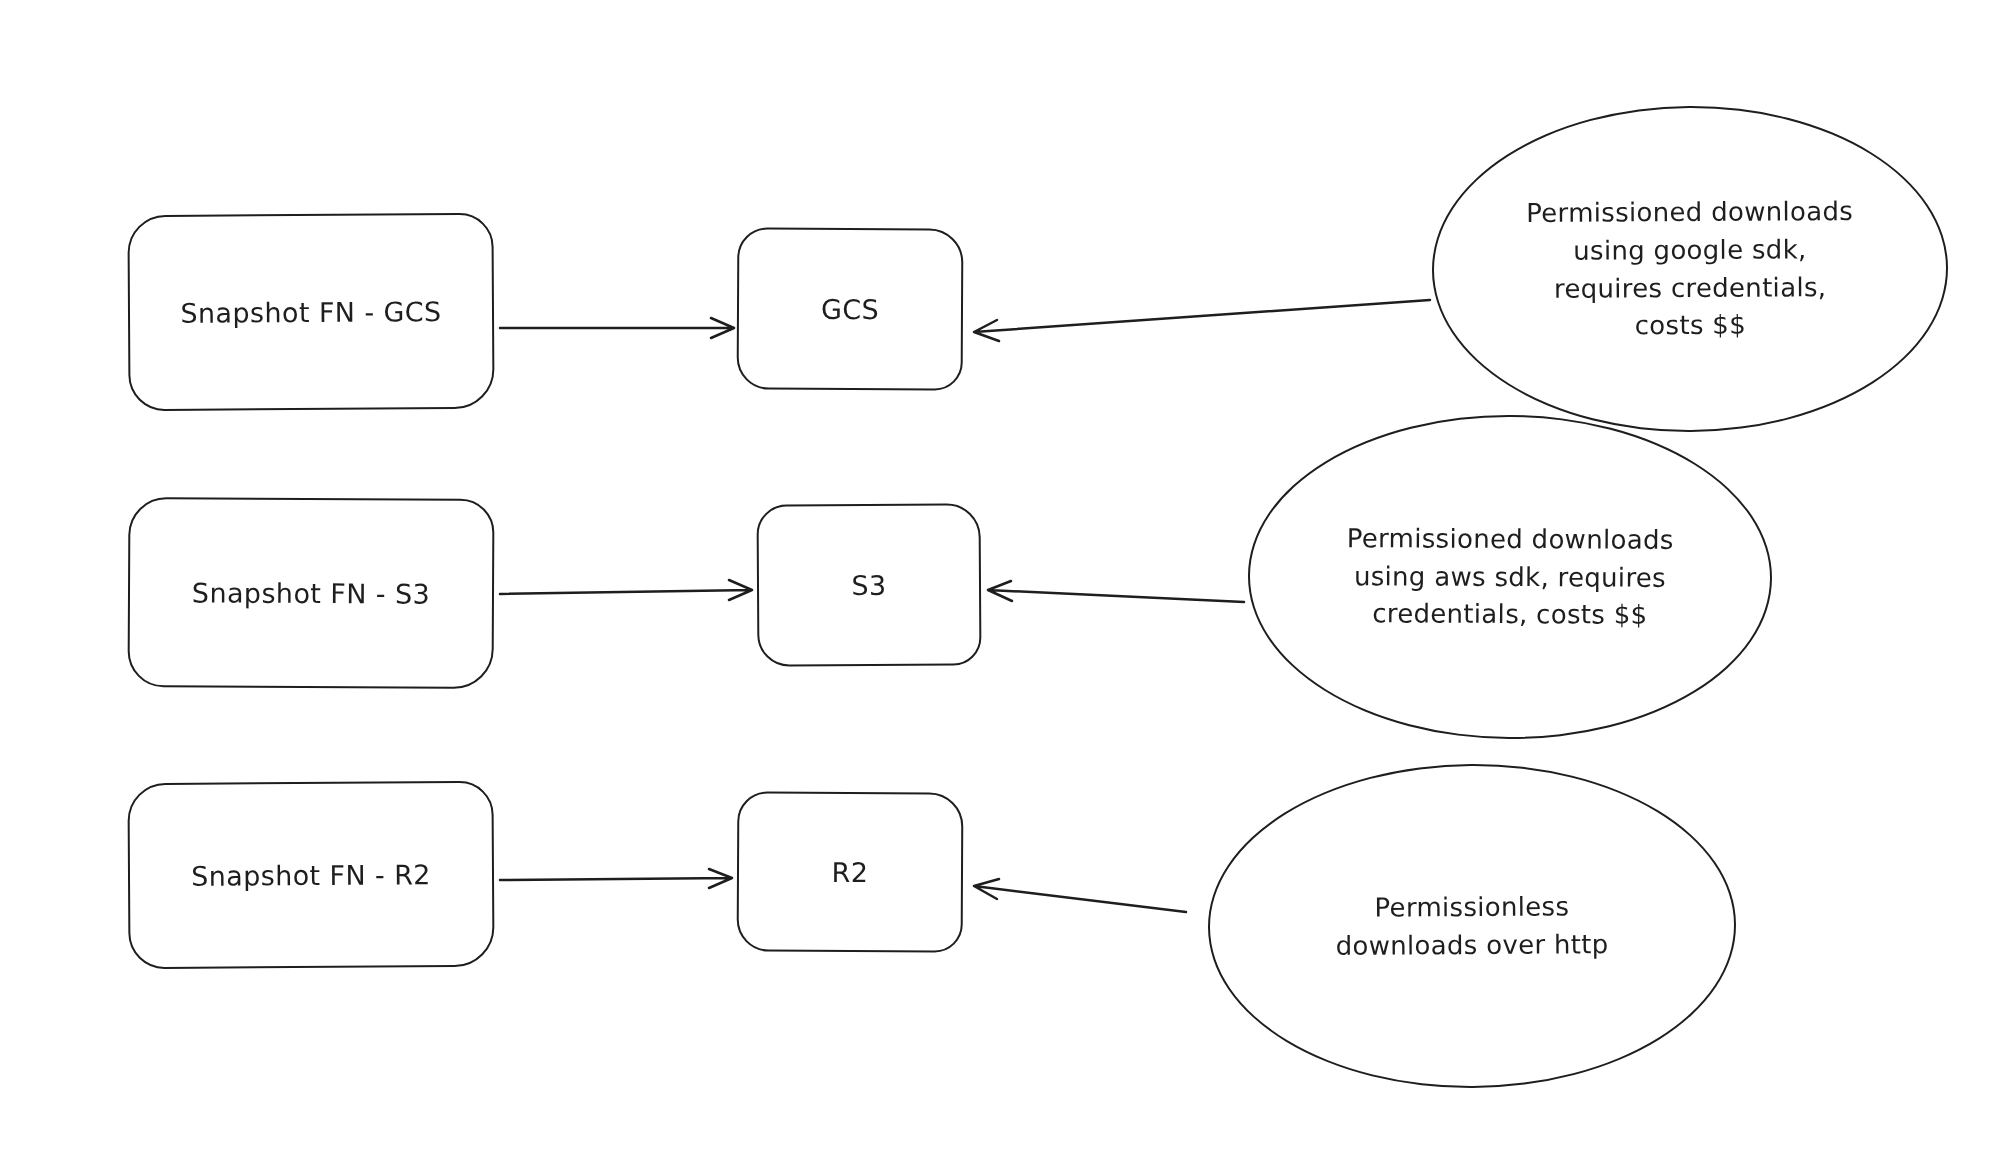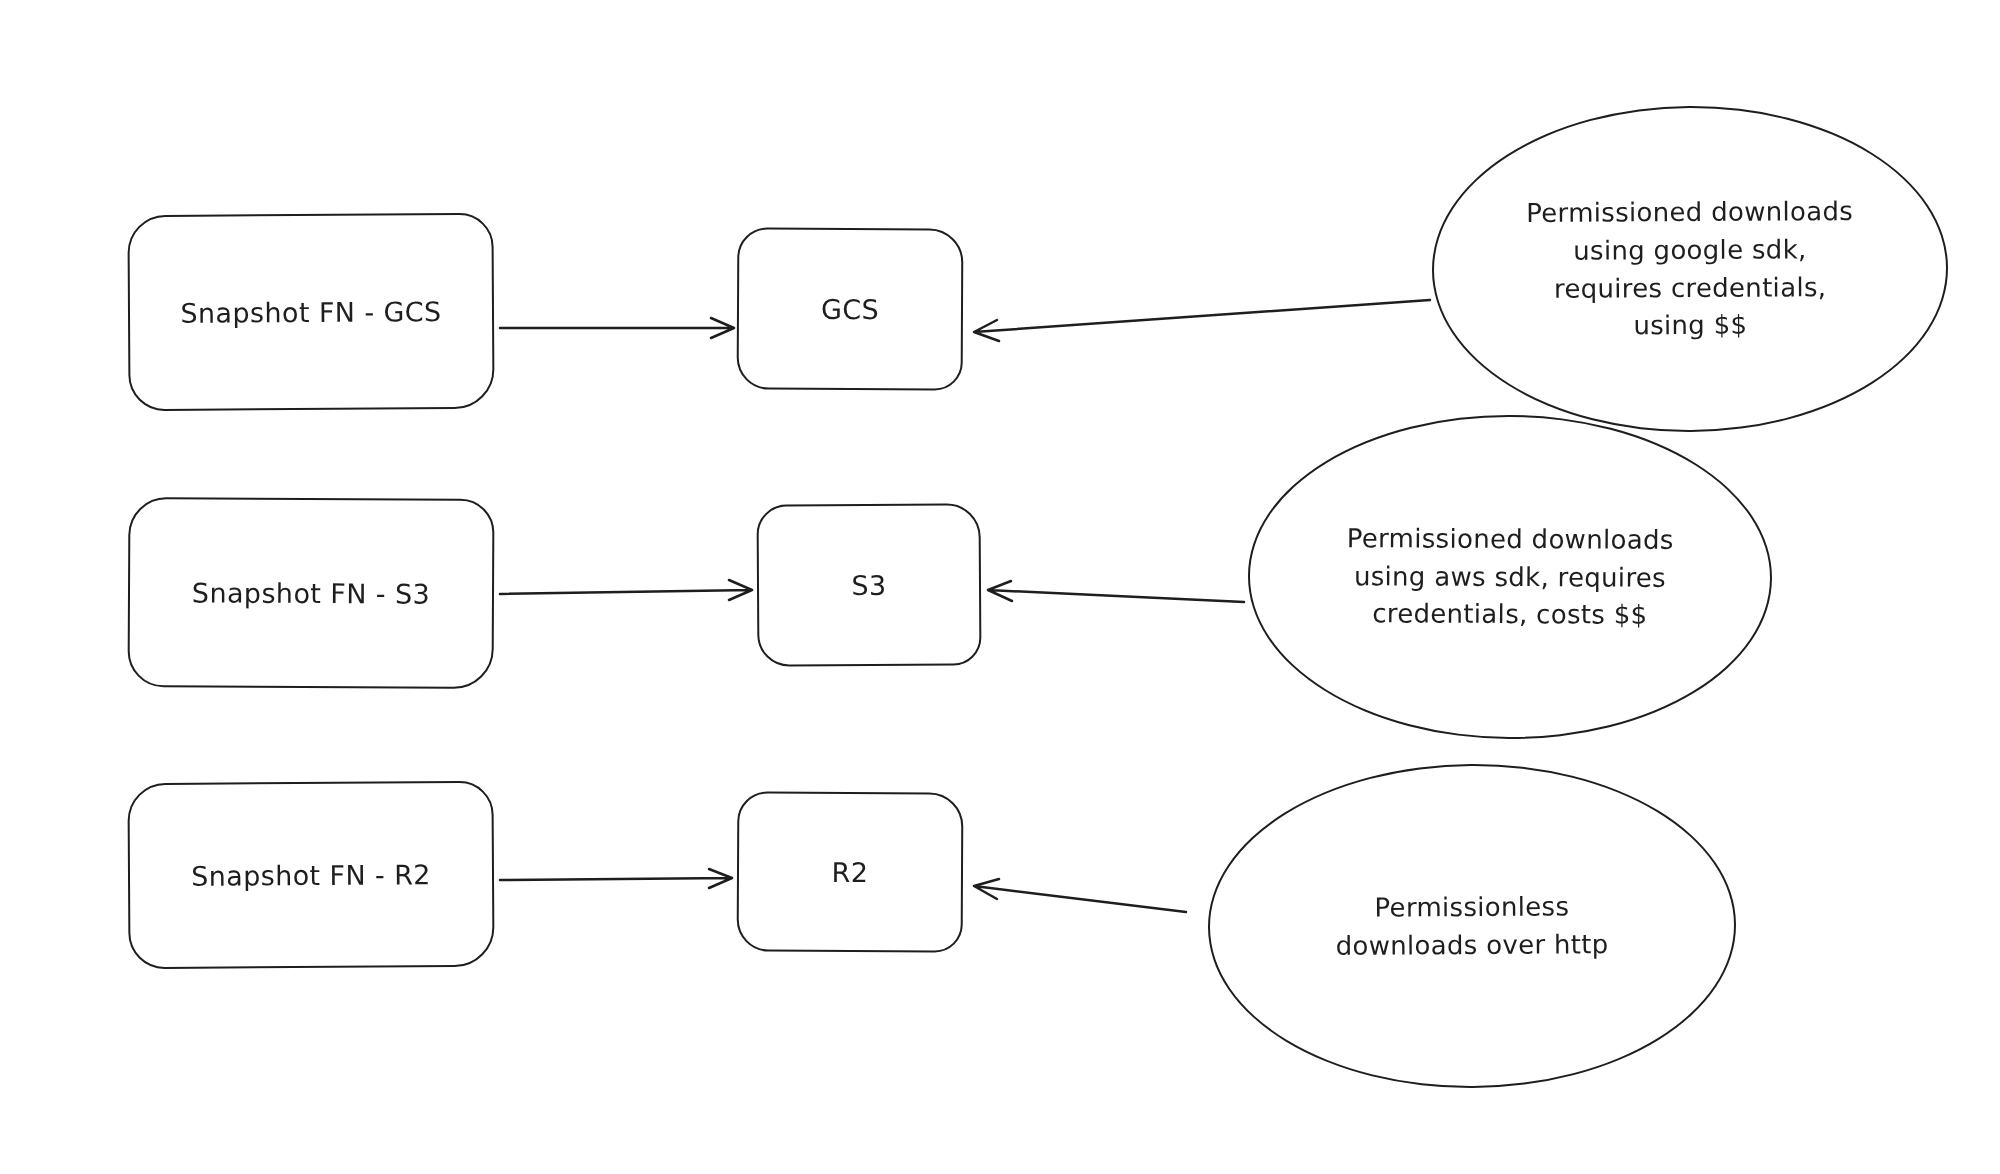--- a/index.html
+++ b/index.html
@@ -102,21 +102,21 @@
   <div id="rect-source-1" class="node rect-big tilt-a">
     <span class="label">Snapshot FN - GCS</span>
   </div>
   <div id="rect-target-1" class="node rect-small tilt-b">
     <span class="label">GCS</span>
   </div>
   <div id="ellipse-1" class="node ellipse tilt-a">
     <div class="note-line">Permissioned downloads</div>
     <div class="note-line">using google sdk,</div>
     <div class="note-line">requires credentials,</div>
-    <div class="note-line">using $$</div>
+    <div class="note-line">costs $$</div>
   </div>
 
   <div id="rect-source-2" class="node rect-big tilt-b">
     <span class="label">Snapshot FN - S3</span>
   </div>
   <div id="rect-target-2" class="node rect-small tilt-a">
     <span class="label">S3</span>
   </div>
   <div id="ellipse-2" class="node ellipse tilt-b">
     <div class="note-line">Permissioned downloads</div>

